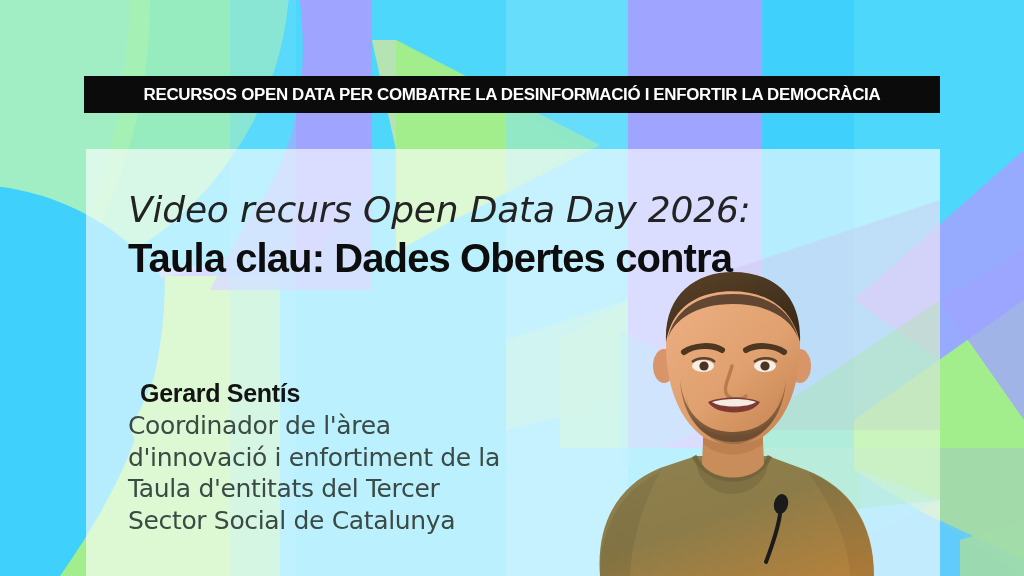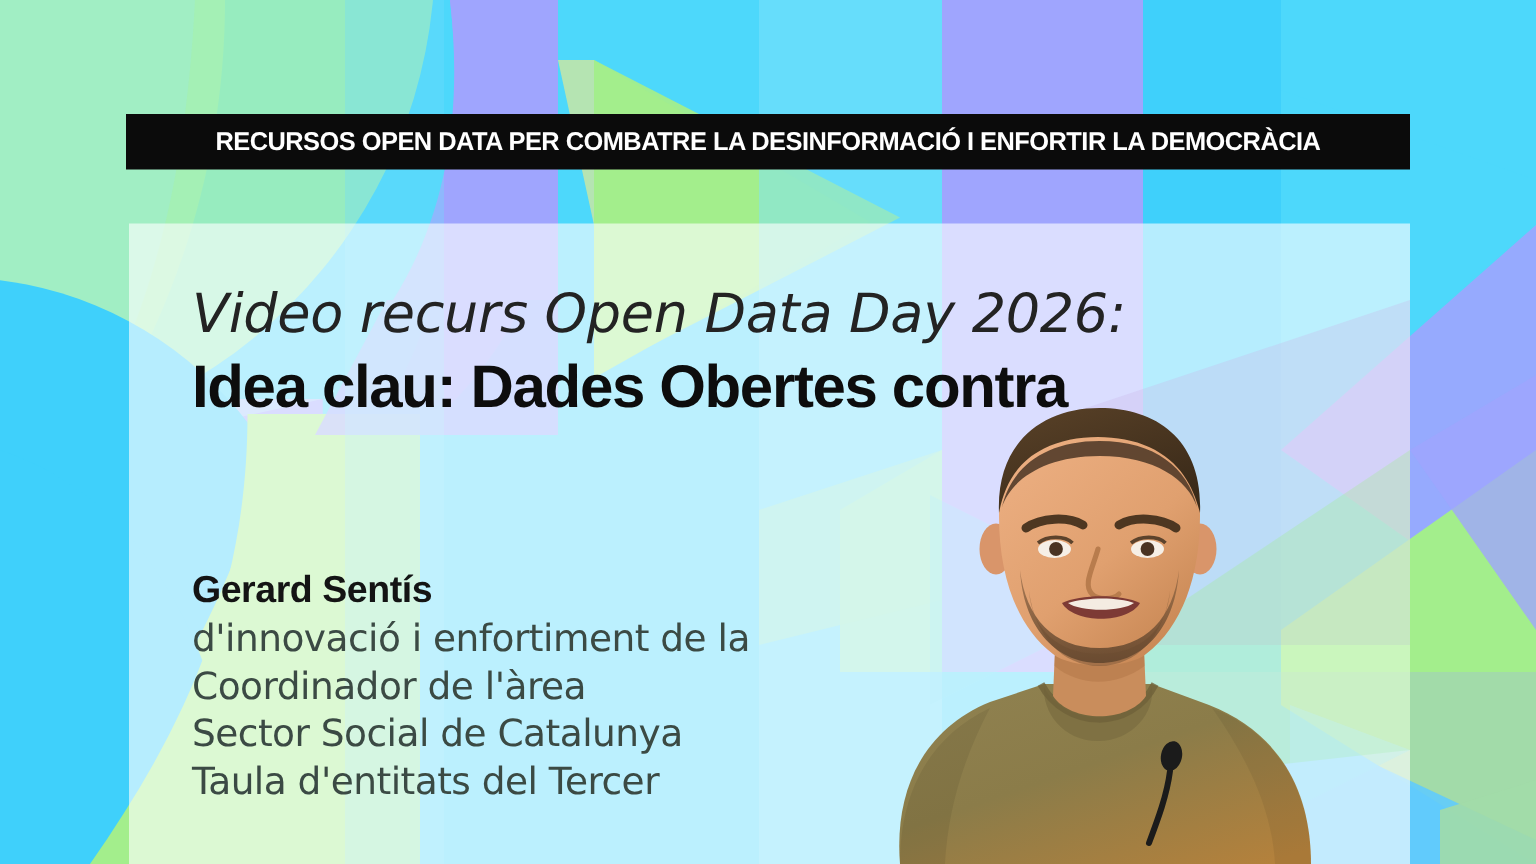--- a/index.html
+++ b/index.html
@@ -63,21 +63,21 @@
   }
 
   .speaker{position:absolute;left:128px;top:378px;width:470px;}
   .speaker-name{
     font-family:"Liberation Sans", sans-serif;
     font-weight:700;
     font-size:25px;
     color:#141414;
     letter-spacing:-0.3px;
     line-height:1.2;
-    margin:0 0 2px 0;
+    margin:0 0 2px 12px;
   }
   .speaker-role{
     font-family:"DejaVu Sans", sans-serif;
     font-weight:400;
     font-size:25px;
     color:#3b4a44;
     line-height:1.26;
     letter-spacing:-0.35px;
     margin:0;
   }
@@ -237,26 +237,26 @@
       <path d="M224,246 C222,262 216,278 210,294" stroke="#1b1b1b" stroke-width="4" fill="none" stroke-linecap="round"></path>
     </g>
   </svg>
 
   <div class="banner">
     <div class="banner-text">RECURSOS OPEN DATA PER COMBATRE LA DESINFORMACIÓ I ENFORTIR LA DEMOCRÀCIA</div>
   </div>
 
   <div class="textblock">
     <div class="eyebrow">Video recurs Open Data Day 2026:</div>
-    <h1 class="headline"><span>Idea clau: Dades Obertes contra</span><br></h1>
+    <h1 class="headline"><span>Taula clau: Dades Obertes contra</span><br></h1>
   </div>
 
   <div class="speaker">
     <div class="speaker-name">Gerard Sentís</div>
     <div class="speaker-role">
+      <span>Coordinador de l'àrea</span>
       <span>d'innovació i enfortiment de la</span>
-      <span>Coordinador de l'àrea</span>
+      <span>Taula d'entitats del Tercer</span>
       <span>Sector Social de Catalunya</span>
-      <span>Taula d'entitats del Tercer</span>
     </div>
   </div>
 
 </div>
 
 </body></html>

